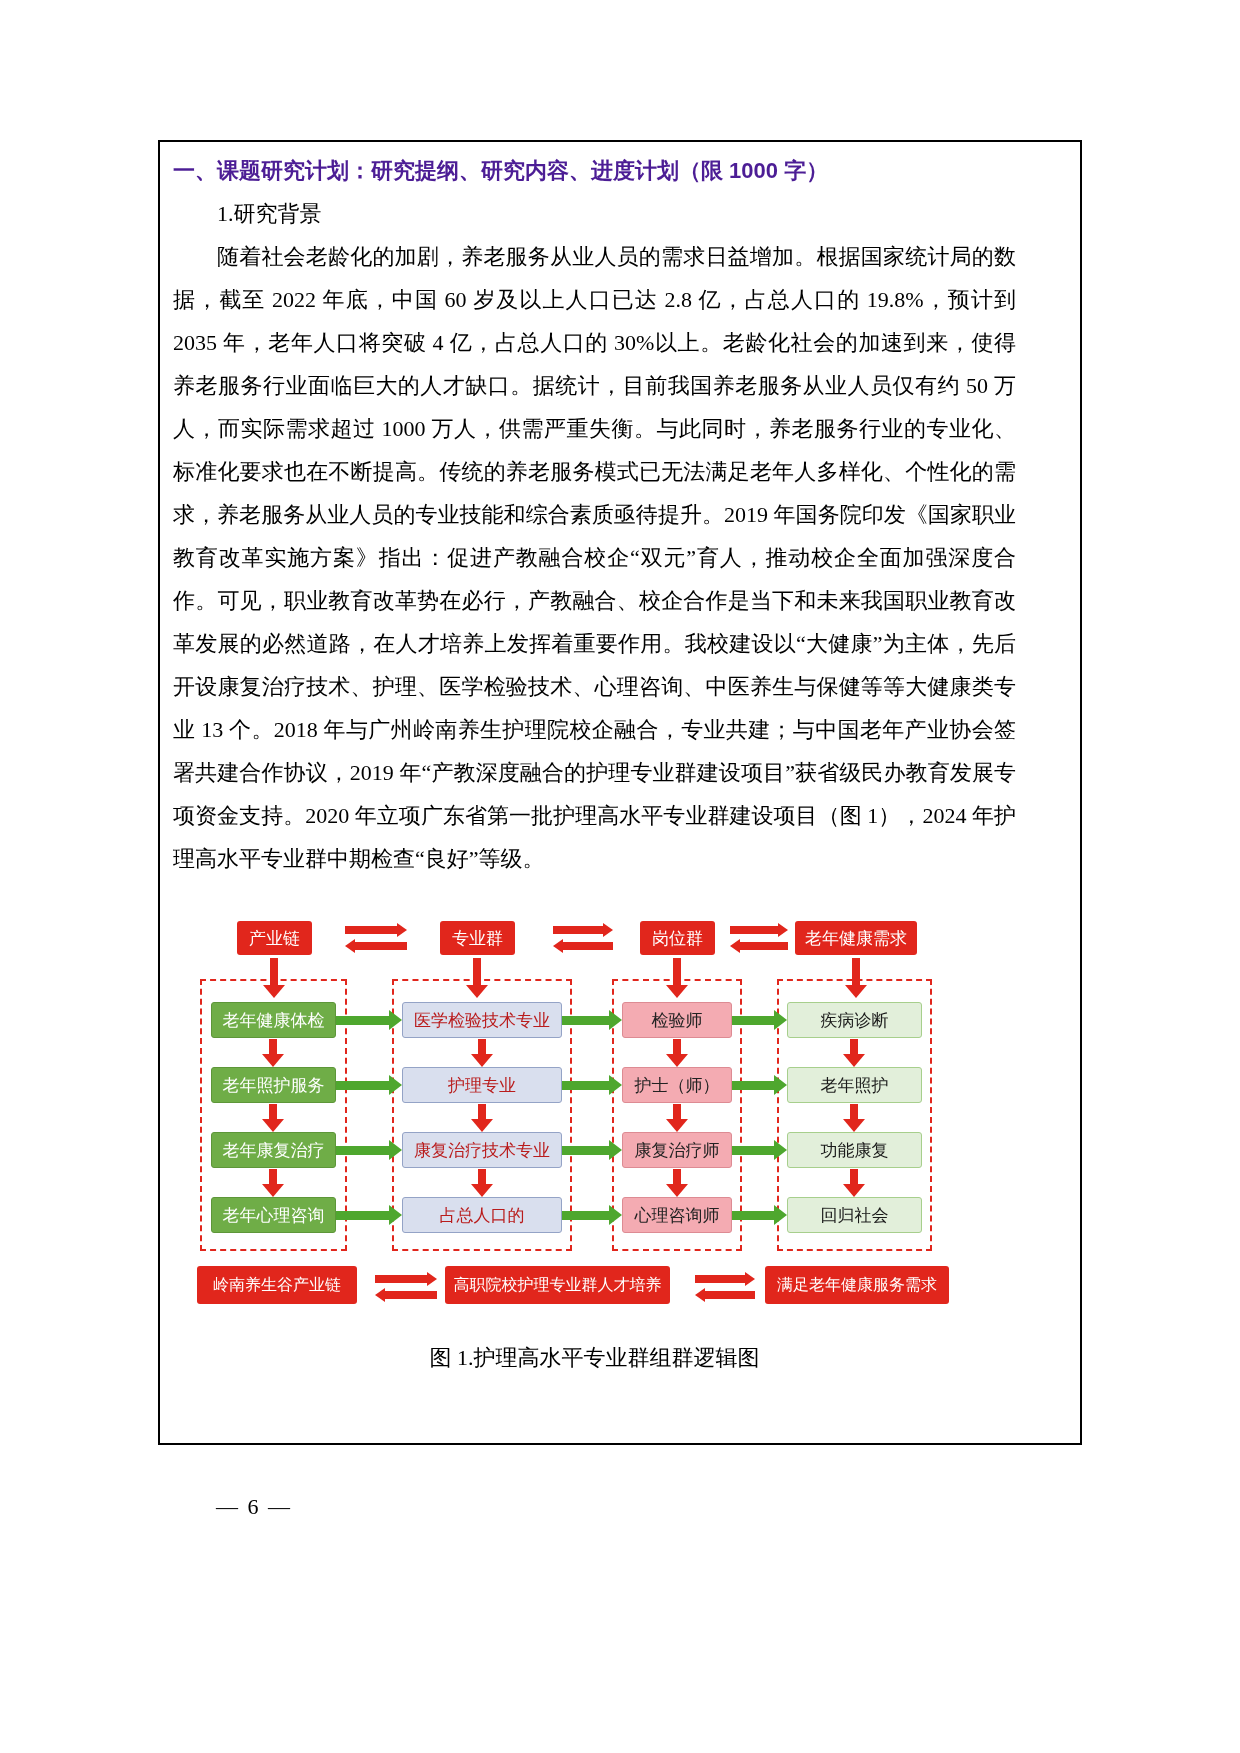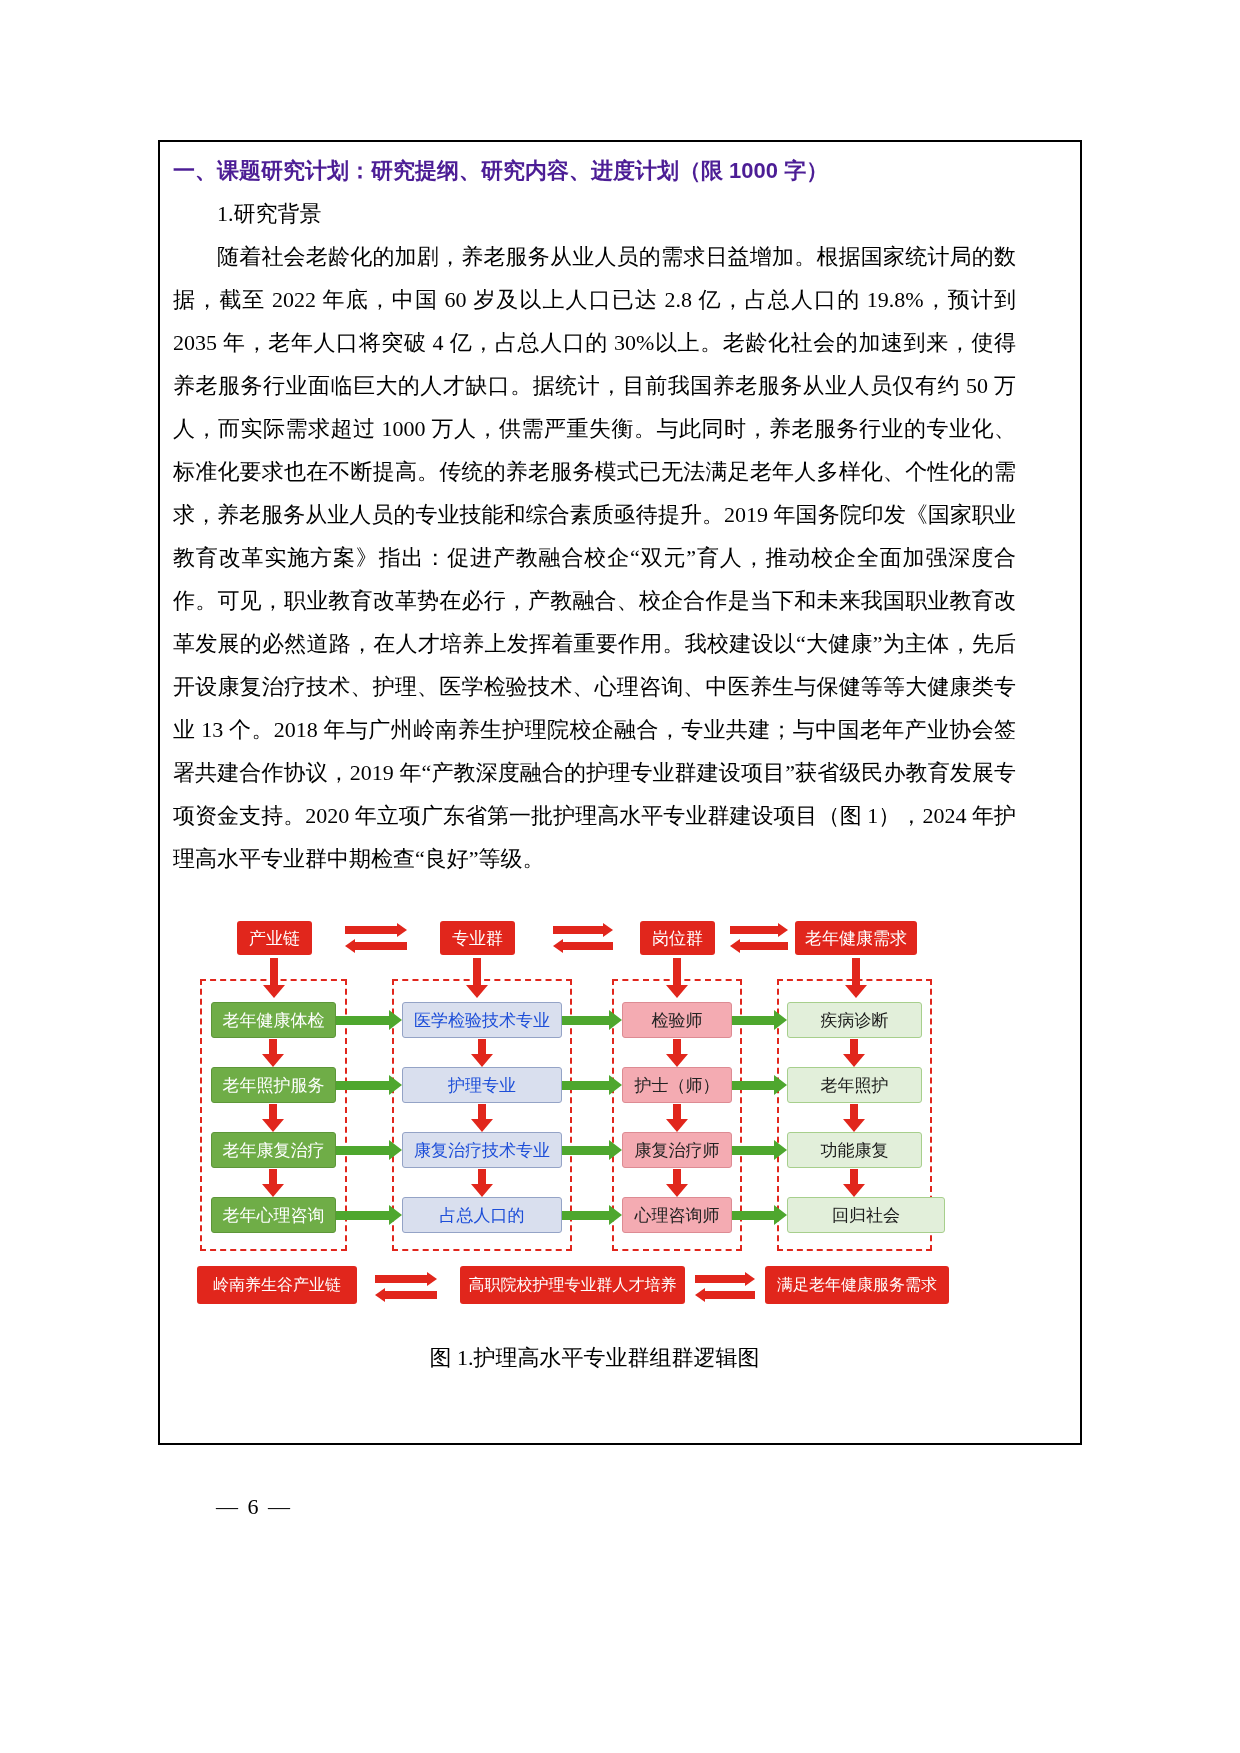--- a/index.html
+++ b/index.html
@@ -13,21 +13,21 @@
   .doc-box{position:absolute;left:158px;top:140px;width:924px;border:2px solid #000;padding:12px 64px 70px 13px;background:#fff;}
   .doc-title{font-family:"Liberation Sans","DejaVu Sans",sans-serif;font-weight:bold;color:#4c1d95;font-size:22px;line-height:34px;}
   .doc-heading{font-size:22px;line-height:43px;text-indent:44px;margin-top:4px;}
   .doc-para{font-size:22px;line-height:43px;text-indent:44px;text-align:justify;}
   .diagram{position:relative;width:757px;height:392px;margin:34px 0 0 22px;font-family:"Liberation Sans","DejaVu Sans",sans-serif;}
   .bx{position:absolute;height:36px;display:flex;align-items:center;justify-content:center;font-weight:normal;font-size:17px;border-radius:3px;white-space:nowrap;}
   .rbox{background:var(--red);color:#fff;}
   .hdr{height:34px;}
   .ftr{height:38px;font-size:16px;}
   .gbox{background:var(--green);color:#fff;border:1px solid #5d9639;}
-  .lbbox{background:#d9dfee;color:#1d4ed8;border:1px solid #94a3c6;}
+  .lbbox{background:#d9dfee;color:#b91c1c;border:1px solid #94a3c6;}
   .pkbox{background:#f4abb2;color:#222;border:1px solid #dd8b93;}
   .lgbox{background:#e2efda;color:#1a1a1a;border:1px solid #a7cf8c;}
   .dcol{position:absolute;top:65px;height:272px;border:2px dashed var(--red);}
   .darr{position:absolute;width:22px;}
   .darr .dstem{width:8px;background:var(--red);margin:0 auto;}
   .darr-lg .dstem{height:27px;}
   .darr-sm .dstem{height:15px;}
   .darr .dhead{width:0;height:0;border-left:11px solid transparent;border-right:11px solid transparent;border-top:13px solid var(--red);}
   .garr{position:absolute;height:20px;display:flex;align-items:center;}
   .garr .gstem{flex:1;height:9px;background:var(--agreen);}
@@ -121,21 +121,21 @@
       <div class="bx lbbox" style="left:207px;top:283px;width:160px">占总人口的</div>
 
       <div class="bx pkbox" style="left:427px;top:88px;width:110px">检验师</div>
       <div class="bx pkbox" style="left:427px;top:153px;width:110px">护士（师）</div>
       <div class="bx pkbox" style="left:427px;top:218px;width:110px">康复治疗师</div>
       <div class="bx pkbox" style="left:427px;top:283px;width:110px">心理咨询师</div>
 
       <div class="bx lgbox" style="left:592px;top:88px;width:135px">疾病诊断</div>
       <div class="bx lgbox" style="left:592px;top:153px;width:135px">老年照护</div>
       <div class="bx lgbox" style="left:592px;top:218px;width:135px">功能康复</div>
-      <div class="bx lgbox" style="left:592px;top:283px;width:158px">回归社会</div>
+      <div class="bx lgbox" style="left:592px;top:283px;width:135px">回归社会</div>
 
       <div class="darr darr-sm" style="left:67px;top:125px">
           <div class="dstem"></div>
           <div class="dhead"></div>
         </div>
       <div class="darr darr-sm" style="left:67px;top:190px">
           <div class="dstem"></div>
           <div class="dhead"></div>
         </div>
       <div class="darr darr-sm" style="left:67px;top:255px">
@@ -222,21 +222,21 @@
       <div class="garr" style="left:537px;top:226px;width:55px">
           <i class="gstem"></i>
           <i class="ghead"></i>
         </div>
       <div class="garr" style="left:537px;top:291px;width:55px">
           <i class="gstem"></i>
           <i class="ghead"></i>
         </div>
 
       <div class="bx rbox ftr" style="left:2px;top:352px;width:160px">岭南养生谷产业链</div>
-      <div class="bx rbox ftr" style="left:265px;top:352px;width:225px">高职院校护理专业群人才培养</div>
+      <div class="bx rbox ftr" style="left:250px;top:352px;width:225px">高职院校护理专业群人才培养</div>
       <div class="bx rbox ftr" style="left:570px;top:352px;width:184px">满足老年健康服务需求</div>
 
       <div class="dbl" style="left:180px;top:358px;width:62px">
           <div class="row">
             <i class="stem"></i>
             <i class="hr"></i>
           </div>
           <div class="row">
             <i class="hl"></i>
             <i class="stem"></i>

